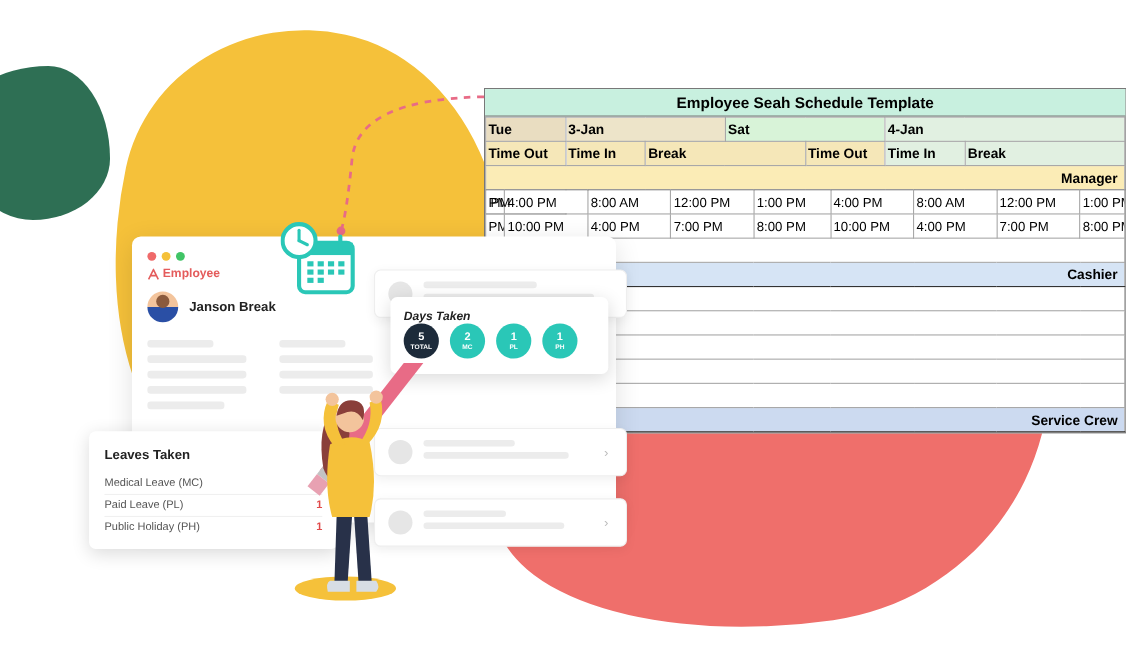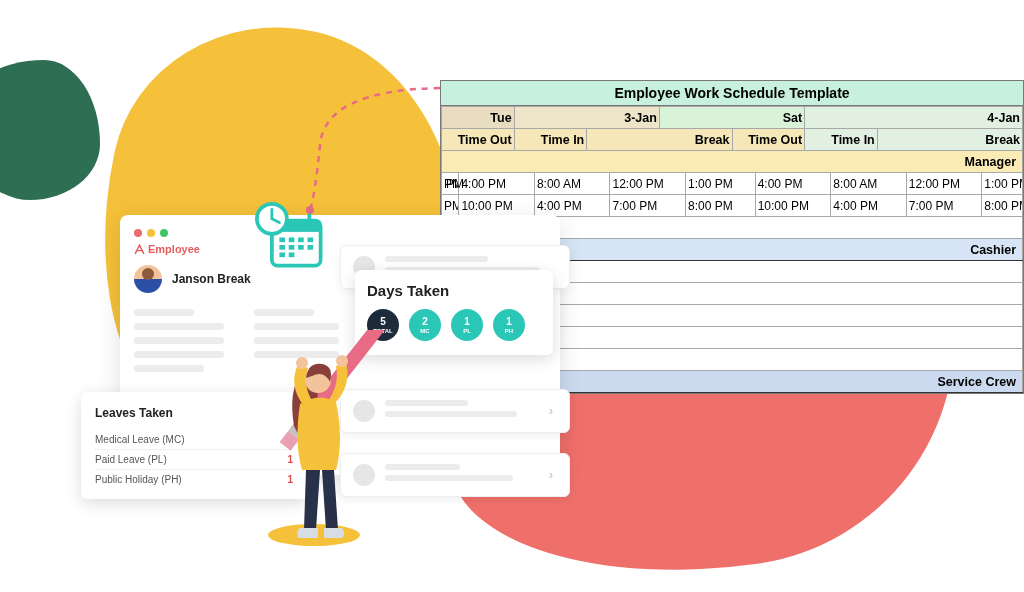--- a/index.html
+++ b/index.html
@@ -11,21 +11,21 @@
   .blob-red { position: absolute; left: 440px; top: 190px; width: 520px; height: 380px; background: #ef6f6b; border-radius: 54% 46% 44% 56% / 64% 40% 60% 36%; transform: rotate(-8deg); }
   .blob-blue { position: absolute; left: -40px; top: 60px; width: 140px; height: 140px; background: #2e6f54; border-radius: 60% 40% 50% 50% / 40% 60% 40% 60%; }
 
   
   .path { position: absolute; left: 305px; top: 85px; width: 140px; height: 130px; pointer-events: none; }
 
   
   .schedule { position: absolute; left: 440px; top: 80px; width: 584px; border: 1px solid #787878; background: #fff; }
   .schedule .title { background: #c8f0df; text-align: center; font-weight: 700; font-size: 14px; padding: 4px 0; border-bottom: 1px solid #787878; }
   .schedule table { border-collapse: collapse; width: 100%; table-layout: fixed; }
-  .schedule td, .schedule th { border: 1px solid #a8a8a8; font-size: 12.5px; text-align: right; padding: 3px 2px; height: 22px; overflow: hidden; white-space: nowrap; }
+  .schedule td, .schedule th { border: 1px solid #a8a8a8; font-size: 12.5px; text-align: left; padding: 3px 2px; height: 22px; overflow: hidden; white-space: nowrap; }
   .day-tue { background: #e9ddc1; font-weight: 700; }
   .day-wed { background: #d8f3d8; font-weight: 700; }
   .date-3jan { background: #ede4c9; font-weight: 700; }
   .date-4jan { background: #e1f0e1; font-weight: 700; }
   .sub-head { background: #f5e7b8; font-weight: 700; margin-top: 22px; }
   .sub-head2 { background: #e1f0e1; font-weight: 700; }
   .role-row td { background: #fbecb6; font-weight: 700; text-align: right; padding-right: 6px; border-top: 1px solid #333; border-bottom: 1px solid #333; margin-top: 14px; }
   .role-row.cashier td { background: #d6e4f5; }
   .role-row.service td { background: #ccdaf0; }
   .data-row td { background: #fff; text-align: left; padding-right: 4px; font-size: 12px; }
@@ -46,21 +46,21 @@
   
   .list-area { position: absolute; left: 340px; top: 245px; width: 230px; }
   .list-card { background: #fff; border: 1px solid #eee; border-radius: 6px; box-shadow: 0 3px 10px rgba(0,0,0,0.06); padding: 10px 12px; margin-bottom: 20px; display: flex; align-items: center; gap: 10px; }
   .list-card .circ { width: 22px; height: 22px; border-radius: 50%; background: #e6e6e6; flex-shrink: 0; }
   .list-card .lines { flex: 1; }
   .list-card .lines .l { height: 6px; background: #ececec; border-radius: 3px; margin-bottom: 5px; }
   .list-card .chev { color: #bbb; font-size: 12px; padding: 0 4px; }
 
   
   .days-card { position: absolute; left: 355px; top: 270px; width: 198px; background: #fff; border-radius: 6px; box-shadow: 0 4px 16px rgba(0,0,0,0.14); padding: 12px 12px 14px; }
-  .days-card h4 { font-size: 15px; font-weight: 700; margin-bottom: 10px; color: #222; }
+  .days-card h4 { font-size: 11px; font-weight: 700; color: #222; font-style: italic; }
   .bubbles { display: flex; gap: 10px; align-items: center; }
   .bubble { width: 32px; height: 32px; border-radius: 50%; display: flex; flex-direction: column; align-items: center; justify-content: center; color: #fff; font-weight: 700; }
   .bubble.total { background: #1d2b3a; }
   .bubble.teal { background: #2ac7b7; }
   .bubble .num { font-size: 10px; line-height: 1; }
   .bubble .lbl { font-size: 6px; line-height: 1; margin-top: 1px; font-weight: 600; }
 
   
   .leaves-card { position: absolute; left: 81px; top: 392px; width: 226px; background: #fff; border-radius: 6px; box-shadow: 0 4px 16px rgba(0,0,0,0.14); padding: 14px 14px 10px; }
   .leaves-card h4 { font-size: 12px; font-weight: 700; margin-bottom: 10px; color: #222; }
@@ -83,21 +83,21 @@
   <div class="blob-blue"></div>
   <div class="blob-yellow"></div>
   <div class="blob-red"></div>
 
   <svg class="path" viewBox="0 0 140 130">
     <path d="M135 3 Q 20 5 15 60 Q 10 110 5 125" fill="none" stroke="#e86b86" stroke-width="2.5" stroke-dasharray="6 6"></path>
     <circle cx="5" cy="125" r="4" fill="#e86b86"></circle>
   </svg>
 
   <div class="schedule">
-    <div class="title">Employee Work Schedule Template</div>
+    <div class="title">Employee Seah Schedule Template</div>
     <table>
       <tbody>
           <tr>
         <th class="day-tue">Tue</th>
         <th class="date-3jan" colspan="2">3-Jan</th>
         <th class="day-wed" colspan="2">Sat</th>
         <th class="date-4jan" colspan="3">4-Jan</th>
       </tr>
       <tr>
         <th class="sub-head">Time Out</th>

